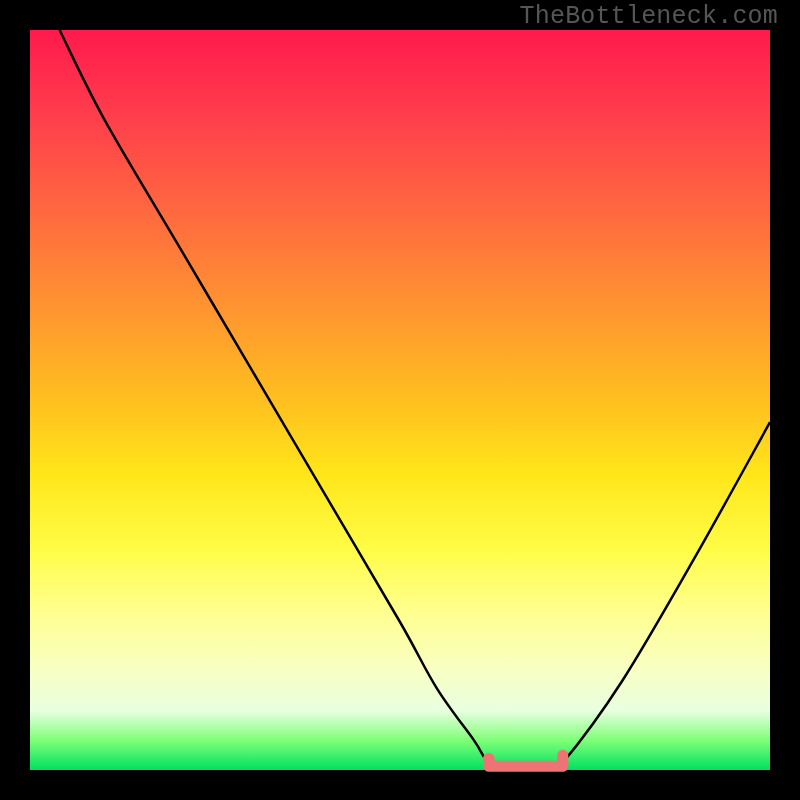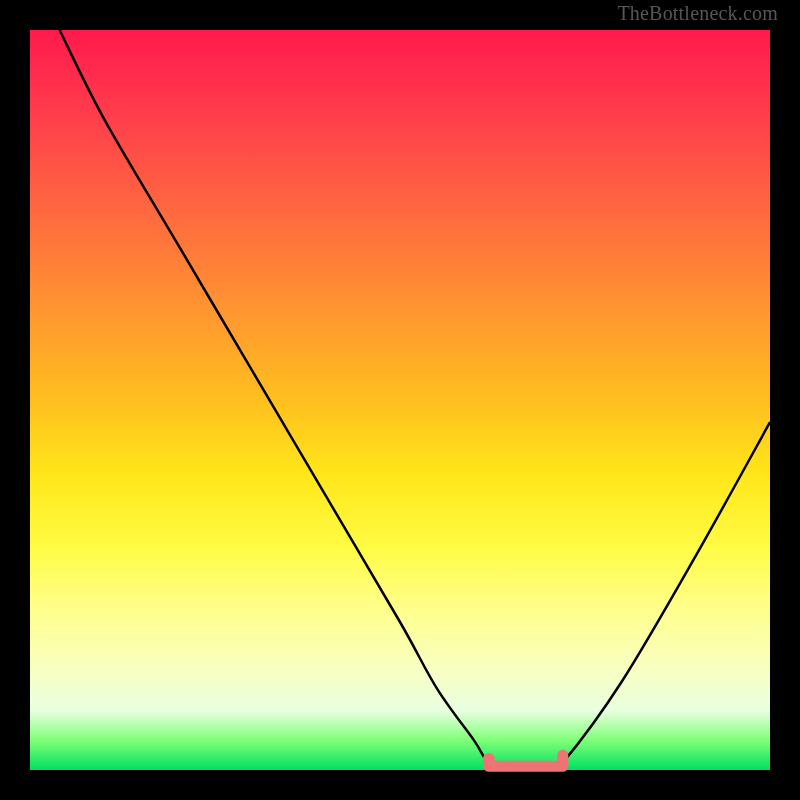--- a/index.html
+++ b/index.html
@@ -13,22 +13,22 @@
   .container {
     position: relative;
     width: 800px;
     height: 800px;
     background: #000;
   }
   .watermark {
     position: absolute;
     top: 2px;
     right: 22px;
-    font-family: Liberation Serif, serif;
-    font-size: 20px;
+    font-family: Liberation Mono, monospace;
+    font-size: 25px;
     color: #565656;
     letter-spacing: 0.2px;
     font-weight: 500;
   }
   .plot-area {
     position: absolute;
     left: 30px;
     top: 30px;
     width: 740px;
     height: 740px;

